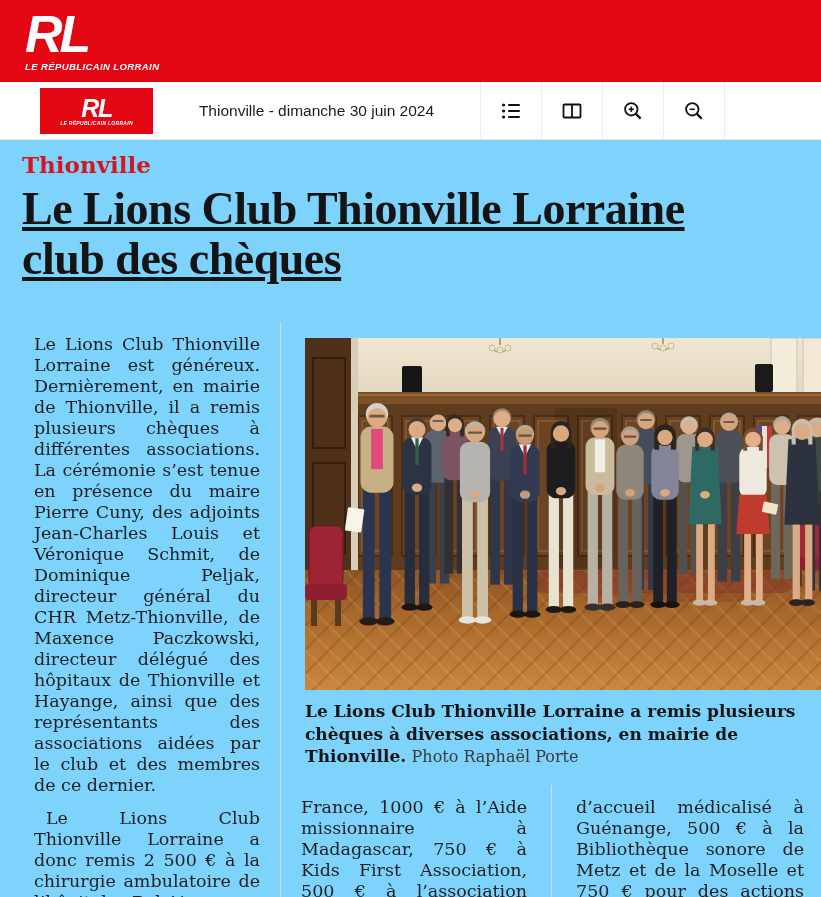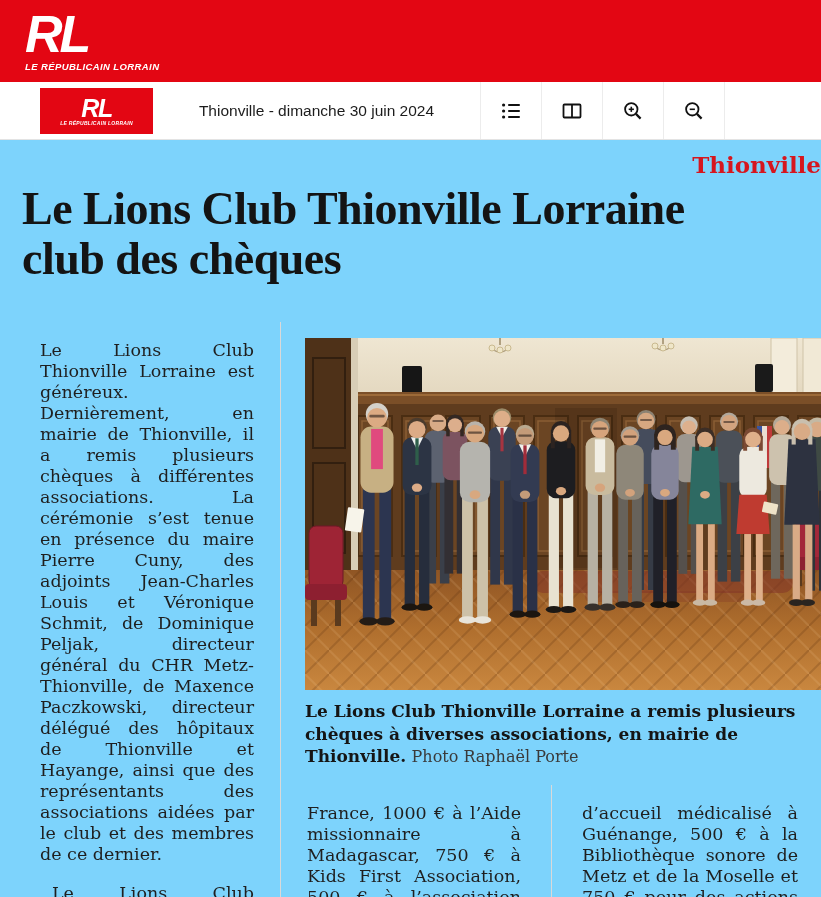--- a/index.html
+++ b/index.html
@@ -17,28 +17,28 @@
   .tb-logo { width:113px; height:46px; background:#e30613; margin:6px 0 0 40px; display:flex; flex-direction:column; align-items:center; justify-content:center; cursor:pointer; }
   .tb-rl { color:#fff; font-family:"Liberation Sans", sans-serif; font-style:italic; font-weight:bold; font-size:25px; line-height:24px; letter-spacing:-1.5px; }
   .tb-tag { color:#fff; font-family:"Liberation Sans", sans-serif; font-style:italic; font-weight:bold; font-size:5px; letter-spacing:.3px; }
   .tb-date { width:327px; display:flex; align-items:center; justify-content:center; font-family:"Liberation Sans", sans-serif; font-size:15.5px; color:#1c1c1c;text-align:right; }
   .tb-cell { width:61px; border-left:1px solid #ececec; display:flex; align-items:center; justify-content:center; cursor:pointer; }
   .tb-spacer { flex:1; border-left:1px solid #ececec; }
   .tb-cell svg { display:block; }
 
   
   .article { padding:12px 0 0 22px; }
-  .kicker { color:#d6161e; font-weight:bold; font-size:23px; line-height:26px;text-align:right; }
-  .headline { margin:6px 0 8px 0; font-family:"Liberation Serif", serif; font-weight:bold; font-size:46px; line-height:50px; letter-spacing:-.5px; color:#141414; }
+  .kicker { color:#d6161e; font-weight:bold; font-size:23px; line-height:26px; }
+  .headline { margin:6px 0 8px 0; font-family:"Liberation Serif", serif; font-weight:bold; font-size:46px; line-height:50px; letter-spacing:-.5px; color:#141414;text-decoration:underline; }
   .headline span { display:block; white-space:nowrap; }
 
   .content { display:flex; margin-top:38px; }
   .col-left { width:250px; }
   .bodytext { font-size:17.5px; line-height:21px; text-align:justify; color:#1f1f1f; }
-  .bodytext p { margin:18px; }
+  .bodytext p { margin:12px; }
   .bodytext p.indent { text-indent:12px; }
   .vsep { width:1px; background:#d9d9d9; margin:0 8px; }
 
   .main-col { width:527px; }
   figure { margin:16px; }
   .photo-wrap { width:527px; height:352px; overflow:hidden; }
   figcaption { margin-top:10px; font-size:17px; line-height:22.5px; color:#151515; width:527px; }
   .cap-bold { font-weight:bold; }
   .cap-credit { font-weight:normal; font-size:16px; color:#3a3a3a; }
 

